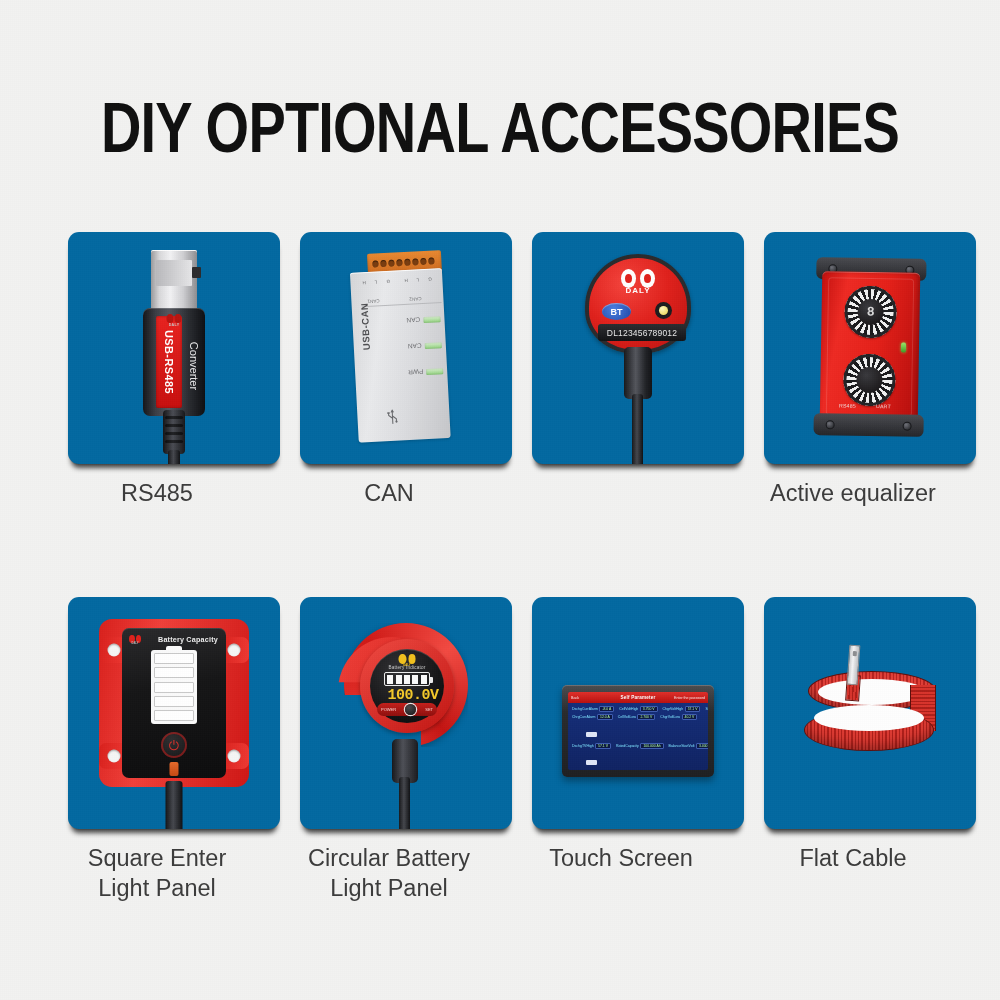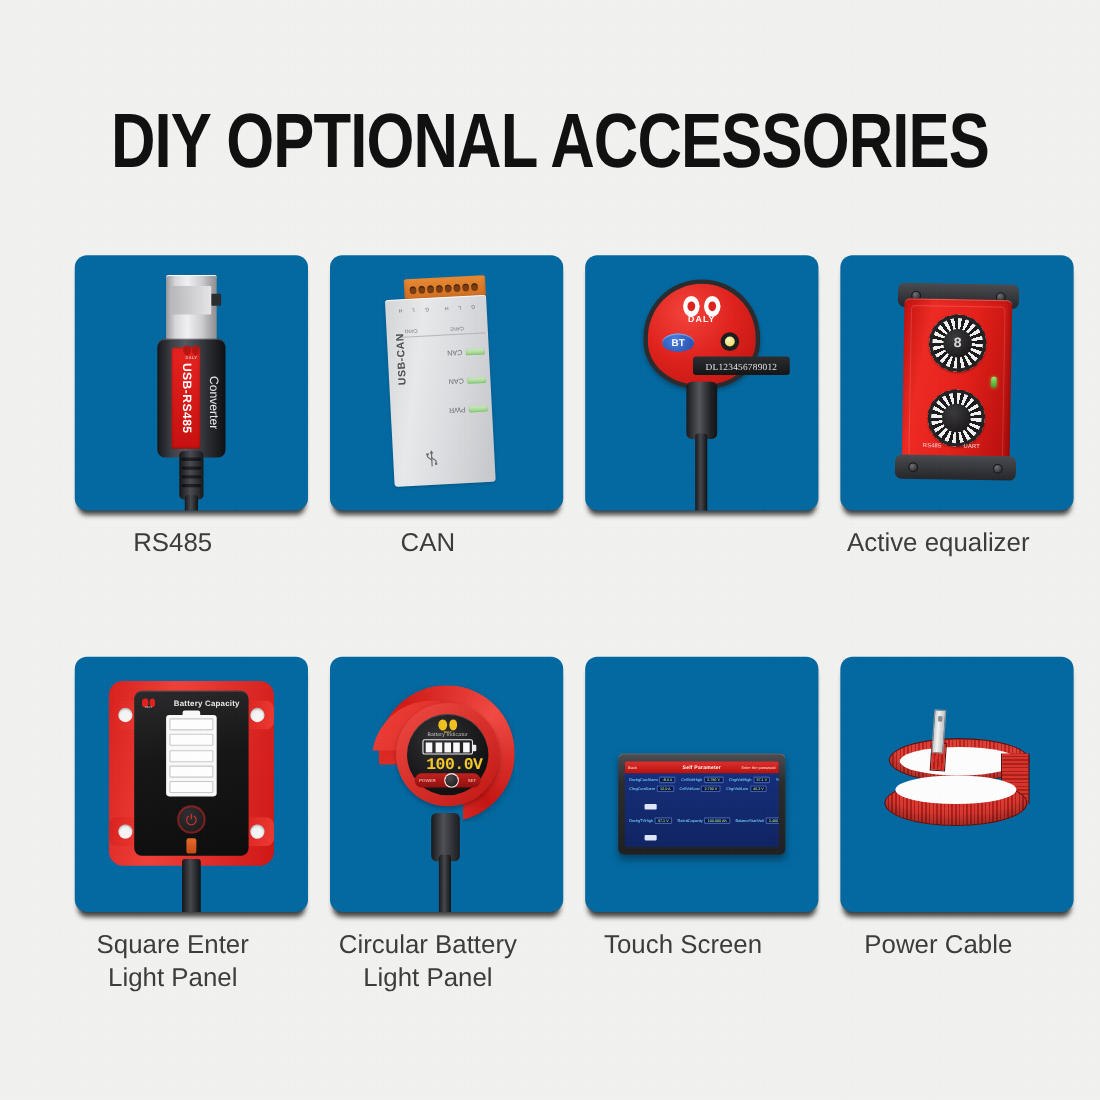--- a/index.html
+++ b/index.html
@@ -200,22 +200,21 @@
     background:#1d1d1f;
     display:flex;align-items:center;justify-content:center;
   }
   .bt-led:after{content:"";width:9px;height:9px;border-radius:50%;background:radial-gradient(circle at 35% 30%,#fff8c0,#e9d64a);}
   .bt-serial{
     position:absolute;left:9px;top:66px;width:88px;height:17px;
     background:linear-gradient(180deg,#2c2d31,#131416);
     border-radius:3px;
     display:flex;align-items:center;justify-content:center;
     color:#e6e6e6;font-size:8.5px;letter-spacing:.2px;
-    font-family:Liberation Serif, serif;
-    margin-left:32px;
+    font-family:Liberation Sans, sans-serif;
   }
   .bt-neck{
     position:absolute;left:46px;top:93px;width:28px;height:52px;
     background:linear-gradient(90deg,#18191c,#54565d 42%,#202226 78%,#121316);
     border-radius:5px;
   }
   .bt-cable{
     position:absolute;left:54px;top:140px;width:11px;height:100px;
     background:linear-gradient(90deg,#17181b,#45474d 45%,#101114);
     border-radius:3px;
@@ -776,18 +775,18 @@
             <div class="fc-band fc-top"></div>
             <div class="fc-topcut"></div>
             <div class="fc-link"></div>
             <div class="fc-band fc-bot"></div>
             <div class="fc-botcut"></div>
             <div class="fc-tail"></div>
             <div class="fc-conn"></div>
           </div>
         </div>
       </div>
-      <div class="caption">Power Cable</div>
+      <div class="caption">Flat Cable</div>
     </div>
   </div>
 </div>
 
 <div id="noise"></div>
 
 </body></html>

